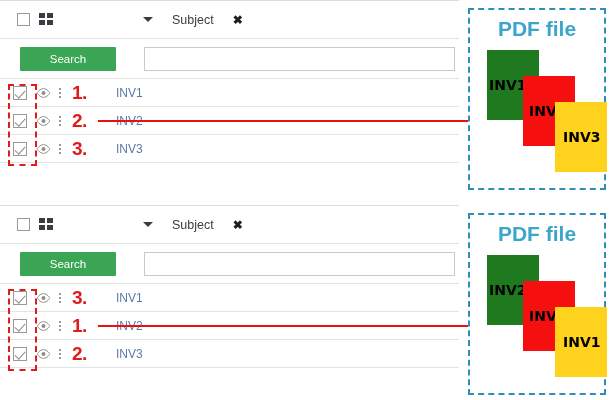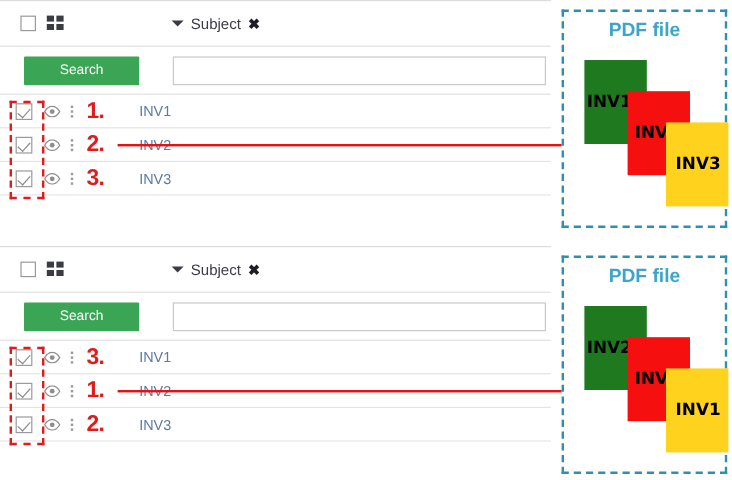--- a/index.html
+++ b/index.html
@@ -43,21 +43,21 @@
     display: grid;
     grid-template-columns: 6px 6px;
     grid-template-rows: 5px 5px;
     gap: 2px 2px;
     flex: none;
   }
   .grid-icon i { display:block; background: #3b3b44; }
   .subject-group {
     position: absolute; left: 143px; top: 50%;
     transform: translateY(-50%);
-    display: flex; align-items: center; gap: 6px;
+    display: flex; align-items: center; gap: 19px;
     white-space: nowrap;
   }
   .caret-down {
     width: 0; height: 0;
     border-left: 5px solid transparent;
     border-right: 5px solid transparent;
     border-top: 5px solid #3b3b44;
     display: block;
   }
   .subject-label {
@@ -182,21 +182,21 @@
     top: 8px; left: 468px;
     width: 138px; height: 182px;
     border: 2px dashed #2d8fb5;
     background: #ffffff;
   }
   .pdf-title {
     position: absolute;
     top: 7px; left: 0; width: 100%;
     text-align: center;
     color: #3ba5cc;
-    font-size: 16px;
+    font-size: 21px;
     font-weight: bold;
   }
   .pdf-pages { position: absolute; inset: 0; }
   .pdf-page {
     position: absolute;
     width: 52px; height: 70px;
     color: #000000;
     font-size: 14px;
     font-weight: bold;
     font-family: "DejaVu Sans", sans-serif;

